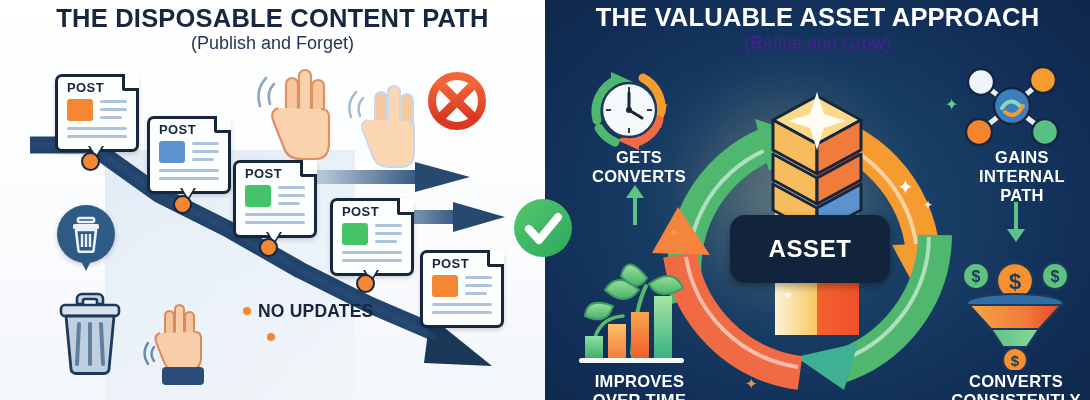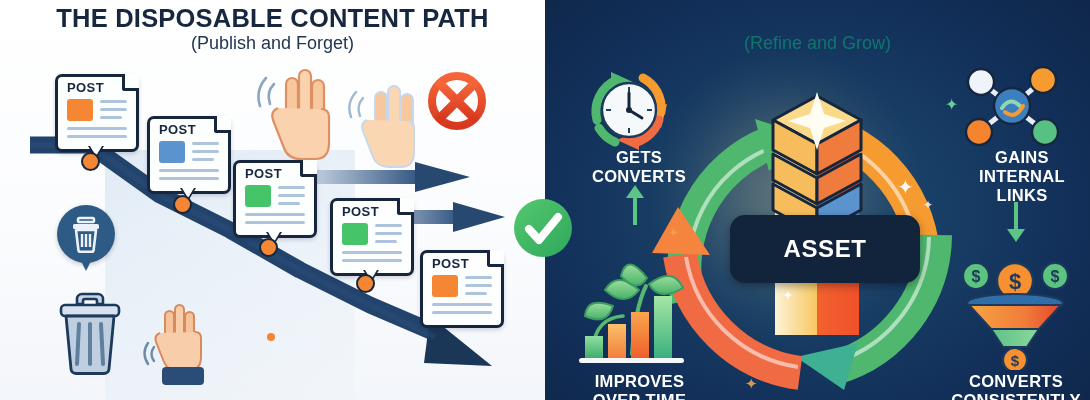--- a/index.html
+++ b/index.html
@@ -58,24 +58,24 @@
 
   
   #check-circle{position:absolute;left:512px;top:197px;width:62px;height:62px;z-index:40;}
 
   
   #right-panel{position:absolute;left:545px;top:0;width:545px;height:400px;overflow:hidden;
     background:radial-gradient(ellipse 420px 330px at 48% 52%,#1d4a72 0%,#173c63 38%,#12305a 62%,#0e2445 100%);}
   #rp-title{position:absolute;left:0;top:3px;width:545px;text-align:center;
     font-size:25.5px;font-weight:bold;color:#ffffff;letter-spacing:.2px;}
   #rp-sub{position:absolute;left:0;top:33px;width:545px;text-align:center;
-    font-size:18px;color:#0f766e;}
+    font-size:18px;color:#4c1d95;}
   .rp-label{position:absolute;text-align:center;font-size:16.5px;font-weight:bold;
     color:#ffffff;line-height:19px;letter-spacing:.3px;}
-  #asset-badge{position:absolute;left:730px;top:215px;width:190px;height:68px;
+  #asset-badge{position:absolute;left:730px;top:215px;width:160px;height:68px;
     background:#12233c;border-radius:15px;z-index:30;
     box-shadow:0 3px 9px rgba(0,0,0,.35);display:flex;flex-direction:column;
     align-items:center;justify-content:center;}
   #asset-badge .a1{font-size:24px;font-weight:bold;color:#fff;letter-spacing:.6px;line-height:26px;}
   #asset-badge .a2{font-size:14.5px;color:#e7eef7;line-height:18px;}
   .glow{position:absolute;border-radius:50%;filter:blur(24px);}
   .spark{position:absolute;color:#fff;}
 </style>
 </head>
 <body>
@@ -252,20 +252,23 @@
           <linearGradient id="ngr" x1="0" y1="0" x2="0" y2="1">
         <stop offset="0" stop-color="#f4663a"></stop>
             <stop offset="1" stop-color="#d8381f"></stop>
       </linearGradient>
         </defs>
       <circle cx="29" cy="29" r="25" fill="none" stroke="url(#ngr)" stroke-width="8"></circle>
       <line x1="12" y1="12" x2="46" y2="46" stroke="url(#ngr)" stroke-width="9" stroke-linecap="round"></line>
       <line x1="46" y1="12" x2="12" y2="46" stroke="url(#ngr)" stroke-width="9" stroke-linecap="round"></line>
     </svg>
 
+    <div class="bullet" style="left:243px;top:301px">
+      <span class="dot"></span><span>NO UPDATES</span>
+    </div>
     <div class="bullet" style="left:267px;top:327px">
       <span class="dot"></span>
     </div>
   </div>
 
   <div id="right-panel">
 
     <div class="glow" style="left:125px;top:70px;width:230px;height:250px;
          background:radial-gradient(closest-side,rgba(255,226,150,.35),rgba(255,226,150,0));"></div>
 
@@ -438,27 +441,28 @@
     <svg style="position:absolute;left:79px;top:185px" width="22" height="42">
       <line x1="11" y1="40" x2="11" y2="10" stroke="#5cc487" stroke-width="4"></line>
       <polygon points="11,0 20,13 2,13" fill="#5cc487"></polygon>
     </svg>
     <svg style="position:absolute;left:460px;top:200px" width="22" height="44">
       <line x1="11" y1="2" x2="11" y2="30" stroke="#5cc487" stroke-width="4"></line>
       <polygon points="11,42 2,29 20,29" fill="#5cc487"></polygon>
     </svg>
   </div>
 
+  <div id="rp-title" style="left:545px;z-index:50;">THE VALUABLE ASSET APPROACH</div>
   <div id="rp-sub" style="left:545px;z-index:50;">(Refine and Grow)</div>
 
   <div class="rp-label" style="left:579px;top:148px;width:120px;z-index:50;white-space:pre-line;">GETS
 CONVERTS</div>
   <div class="rp-label" style="left:962px;top:148px;width:120px;z-index:50;white-space:pre-line;">GAINS
 INTERNAL
-LINKS</div>
+PATH</div>
   <div class="rp-label" style="left:572px;top:372px;width:135px;z-index:50;white-space:pre-line;">IMPROVES
 OVER TIME</div>
   <div class="rp-label" style="left:942px;top:372px;width:148px;z-index:50;white-space:pre-line;">CONVERTS
 CONSISTENTLY</div>
 
   <div id="asset-badge">
     <div class="a1">ASSET</div>
   </div>
 
   <svg id="check-circle" viewBox="0 0 62 62">

